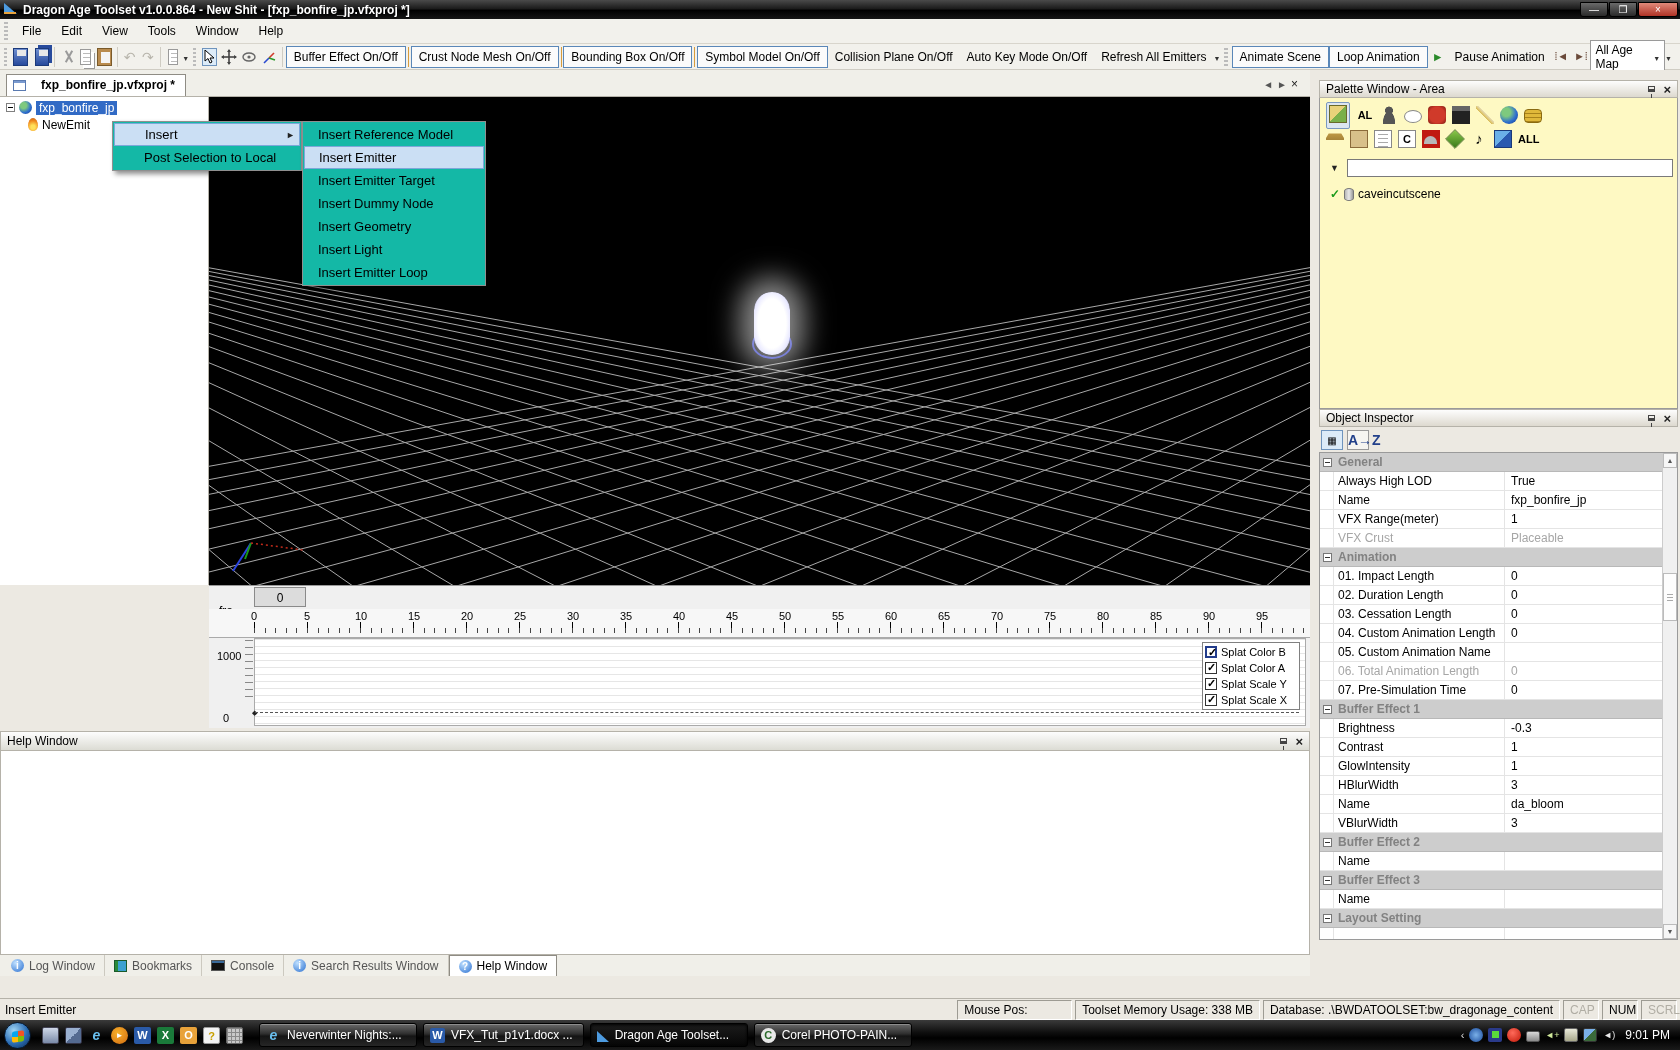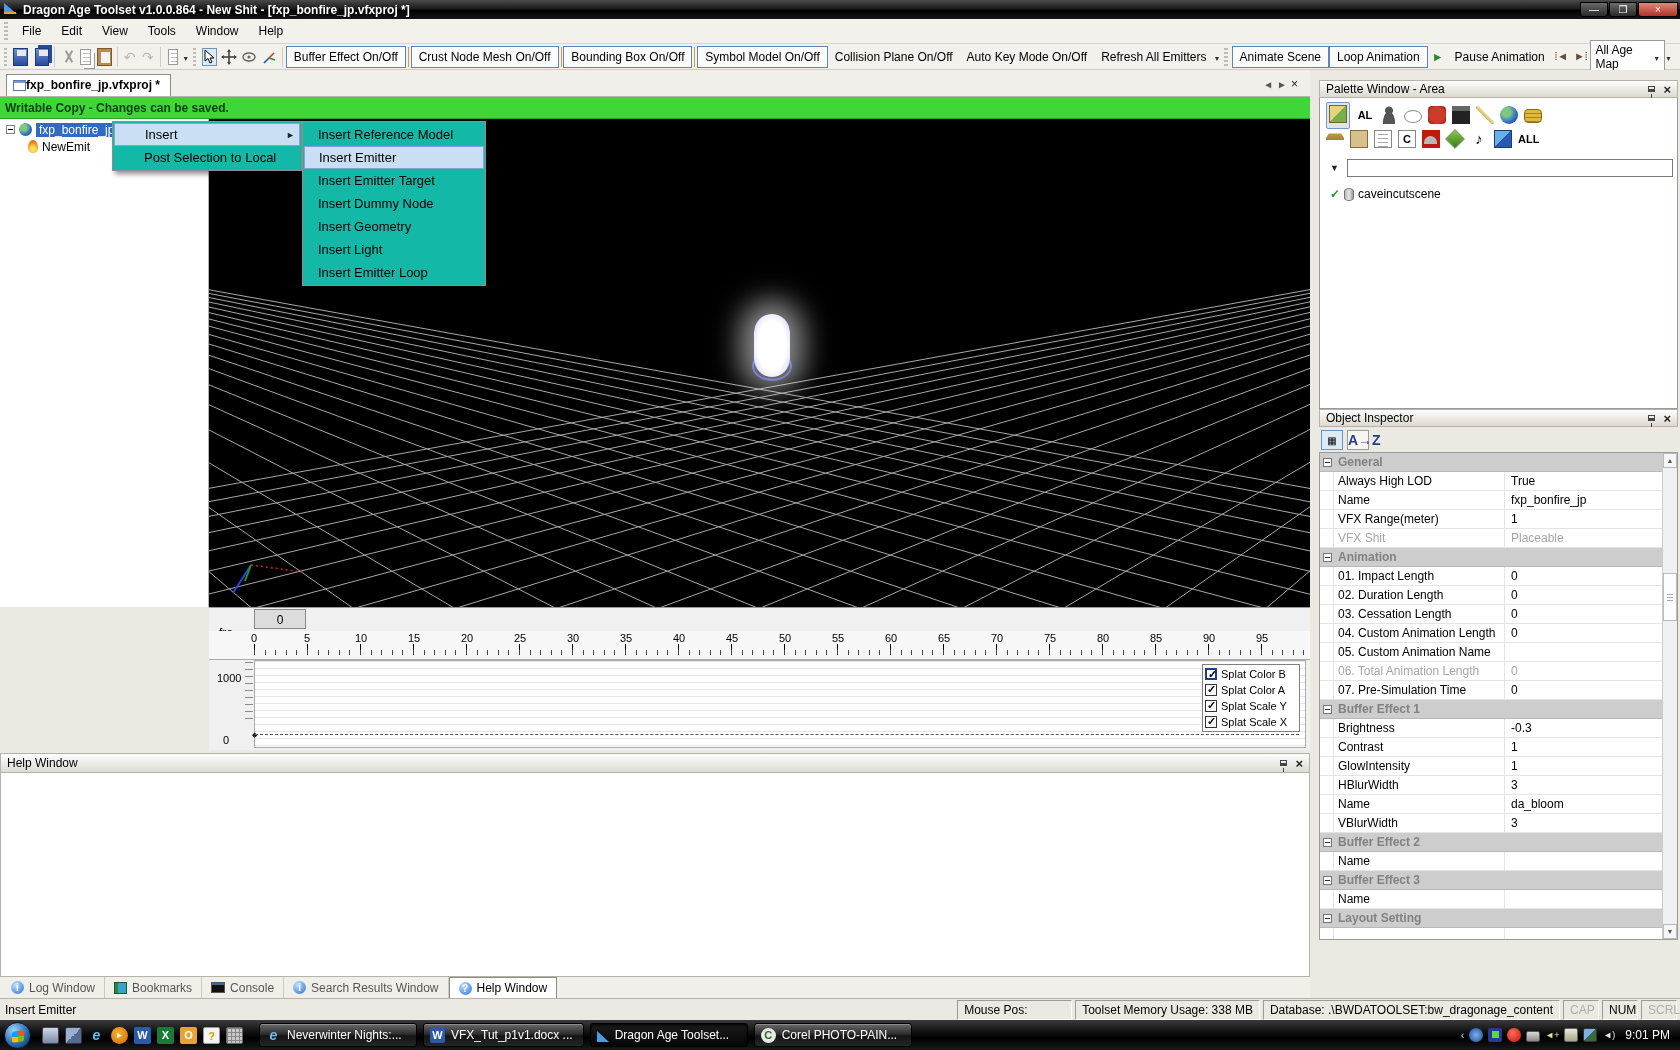--- a/index.html
+++ b/index.html
@@ -44,21 +44,21 @@
   .tb-toggle { border:1px solid #5a87b8; background:#fbfbfb; padding:3px 7px; font-size:12px; white-space:nowrap; }
   .flat-btn { padding:3px 7px; white-space:nowrap; }
   .i-dd::after { content:"▼"; font-size:7px; color:#333; }
   .playico { color:#2a8a2a; font-size:12px; margin:0 4px; }
   .skipico { font-size:11px; color:#6a4a3a; margin:0 3px; }
   .combo { border:1px solid #9a9a9a; background:#fff; padding:2px 4px; display:flex; align-items:center; width:92px; justify-content:space-between; }
 
   
   .docarea { position:absolute; left:0; top:70px; width:1310px; height:928px; display:flex; flex-direction:column; background:#ece9e2; }
   .tabbar { height:27px; background:#f0efe9; border-bottom:1px solid #b5b2a9; display:flex; align-items:flex-end; padding-left:6px; position:relative; }
-  .doctab { background:#fff; border:1px solid #8f8c84; border-bottom:none; padding:3px 10px 4px 6px; font-weight:bold; display:flex; align-items:center; gap:0; }
+  .doctab { background:#fff; border:1px solid #8f8c84; border-bottom:none; padding:3px 10px 4px 6px; font-weight:bold; display:flex; align-items:center; gap:15px; }
   .doctabico { width:13px; height:11px; background:#fff; border:1px solid #5a7ab0; box-shadow:inset 0 2px 0 #7a9ad0; }
   .tabctrl { position:absolute; right:8px; top:7px; color:#555; font-size:10px; letter-spacing:4px; }
   .banner { height:22px; background:#3ed639; color:#073f07; font-weight:bold; padding:4px 0 0 5px; border-bottom:1px solid #2aa52a; }
   .workrow { height:488px; display:flex; }
   .treepanel { width:209px; background:#fff; border-right:1px solid #b5b2a9; padding-top:2px; }
   .trow { height:17px; display:flex; align-items:center; gap:4px; }
   .expbox { width:9px; height:9px; border:1px solid #808080; background:#fff; margin-left:6px; position:relative; }
   .expbox::after{content:"";position:absolute;left:1px;top:3px;width:5px;height:1px;background:#000;}
   .globe { width:13px; height:13px; border-radius:50%; background:radial-gradient(circle at 35% 35%, #7ec97e 25%, #2e6fd0 60%, #12337a); }
   .tlabel-sel { background:#316ac5; color:#fff; padding:0 3px; }
@@ -107,21 +107,21 @@
   .btab { display:flex; align-items:center; gap:5px; padding:0 9px; color:#555; border-right:1px solid #ccc9c0; }
   .btab.active { background:#fff; border:1px solid #8f8c84; border-bottom:none; color:#000; }
   .ico-info { width:13px; height:13px; border-radius:50%; background:radial-gradient(circle at 35% 30%,#bfe0ff,#2a6fd0); color:#fff; font-size:10px; font-weight:bold; text-align:center; line-height:13px; }
   .ico-book { width:13px; height:12px; background:linear-gradient(90deg,#2a8a3a 30%,#3aa0d0 30%); border:1px solid #1a5a2a; }
   .ico-console { width:14px; height:11px; background:#111; border:1px solid #555; box-shadow:inset 0 2px 0 #3a6a9a; }
   .ico-help { width:13px; height:13px; border-radius:50%; background:radial-gradient(circle at 35% 30%,#bfe0ff,#2a6fd0); color:#fff; font-size:10px; font-weight:bold; text-align:center; line-height:13px; }
 
   
   .rightpanel { position:absolute; left:1310px; top:70px; width:370px; height:928px; background:#ece9e2; padding:10px 2px 0 9px; }
   .ptitle { height:18px; background:linear-gradient(#fdfdfd,#ddd9cf); border:1px solid #b5b2a9; display:flex; align-items:center; padding:0 6px; font-size:12px; }
-  .palbody { height:311px; background:#ffffff; border:1px solid #9a9a9a; border-top:none; padding:5px 4px; }
+  .palbody { height:311px; background:#fef9c3; border:1px solid #9a9a9a; border-top:none; padding:5px 4px; }
   .irow { display:flex; align-items:center; gap:6px; height:24px; padding-left:2px; }
   .pic { width:18px; height:18px; position:relative; display:inline-block; }
   .selwrap { border:1px solid #7a98bf; background:#dde6f0; padding:2px; border-radius:2px; }
   .ic-area { background:linear-gradient(135deg,#e8d27a 50%,#7ab04a 50%); border:1px solid #6a6a2a; }
   .ic-al,.ic-all { font-weight:bold; font-size:11px; line-height:18px; text-align:center; width:auto; min-width:18px; }
   .ic-person { background:radial-gradient(circle at 50% 25%, #555 23%, transparent 26%), radial-gradient(ellipse at 50% 95%, #555 45%, transparent 50%); }
   .ic-bubble { border:1px solid #888; border-radius:50%; background:#fff; height:13px; margin-top:2px; }
   .ic-beast { background:radial-gradient(circle,#d03a2a 60%,#7a1a10); border-radius:4px; }
   .ic-clap { background:#222; border-top:5px solid #666; }
   .ic-sword { background:linear-gradient(45deg,transparent 42%,#d8b84a 42%,#e8e0c0 58%,transparent 58%); }
@@ -313,21 +313,20 @@
 <div class="docarea">
   <div class="tabbar">
     <span class="doctab">
       <span class="doctabico"></span>
       <span>fxp_bonfire_jp.vfxproj *</span>
     </span>
     <span class="tabctrl">
       <span>◄</span><span>►</span><span style="color:#222;font-size:12px;">×</span>
     </span>
   </div>
-  <div class="banner">Writable Copy - Changes can be saved.</div>
   <div class="workrow">
     <div class="treepanel">
       <div class="trow">
         <span class="expbox"></span>
         <span class="globe"></span>
         <span class="tlabel-sel">fxp_bonfire_jp</span>
       </div>
       <div class="trow">
         <span class="flame"></span>
         <span>NewEmit</span>
@@ -554,21 +553,21 @@
           <span class="pg-name">Name</span>
           <span class="pg-val">fxp_bonfire_jp</span>
         </div>
       <div class="pg-row">
           <span class="pg-gutter"></span>
           <span class="pg-name">VFX Range(meter)</span>
           <span class="pg-val">1</span>
         </div>
       <div class="pg-row dis">
           <span class="pg-gutter"></span>
-          <span class="pg-name">VFX Shit</span>
+          <span class="pg-name">VFX Crust</span>
           <span class="pg-val">Placeable</span>
         </div>
       <div class="pg-row cat">
           <span class="pg-gutter">
             <span class="minusbox"></span>
           </span>
           <span class="pg-name">Animation</span>
         </div>
       <div class="pg-row">
           <span class="pg-gutter"></span>

